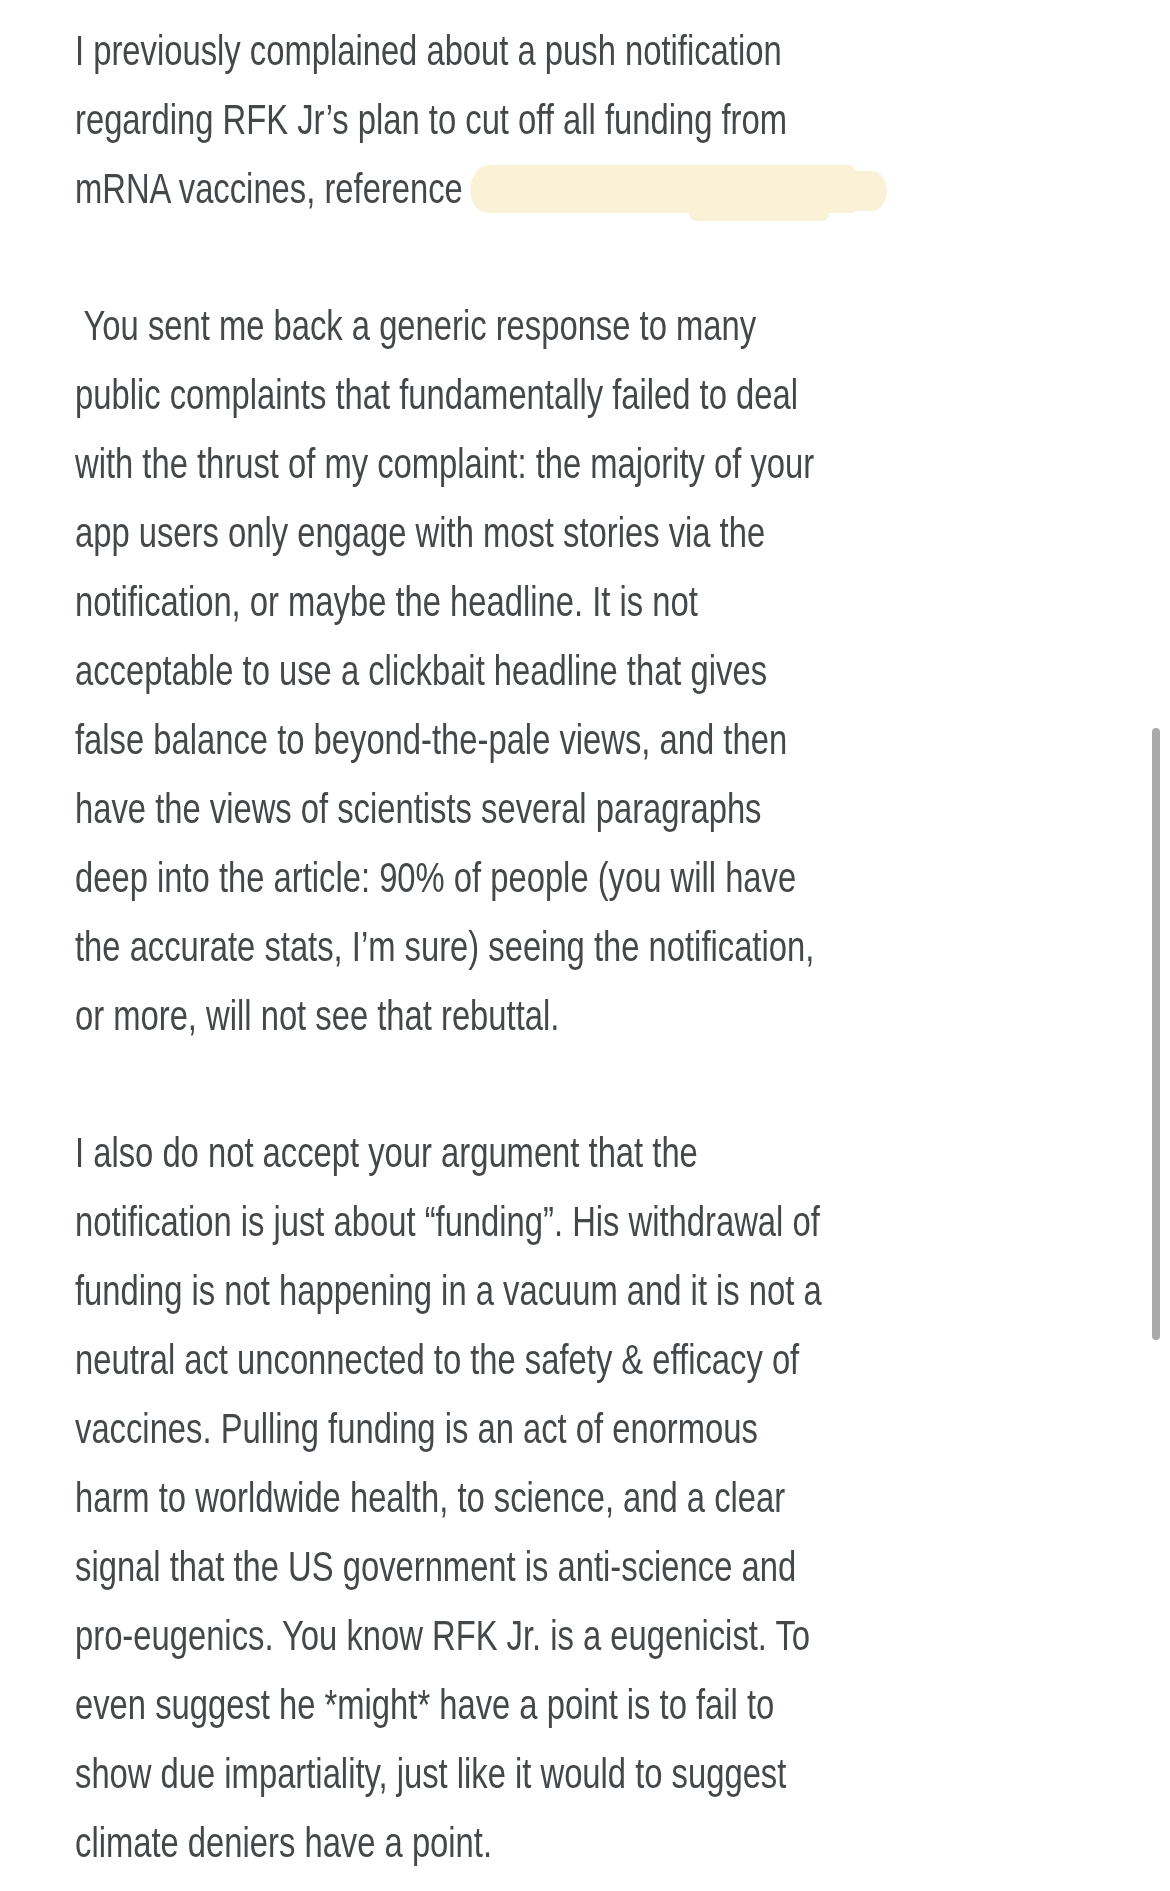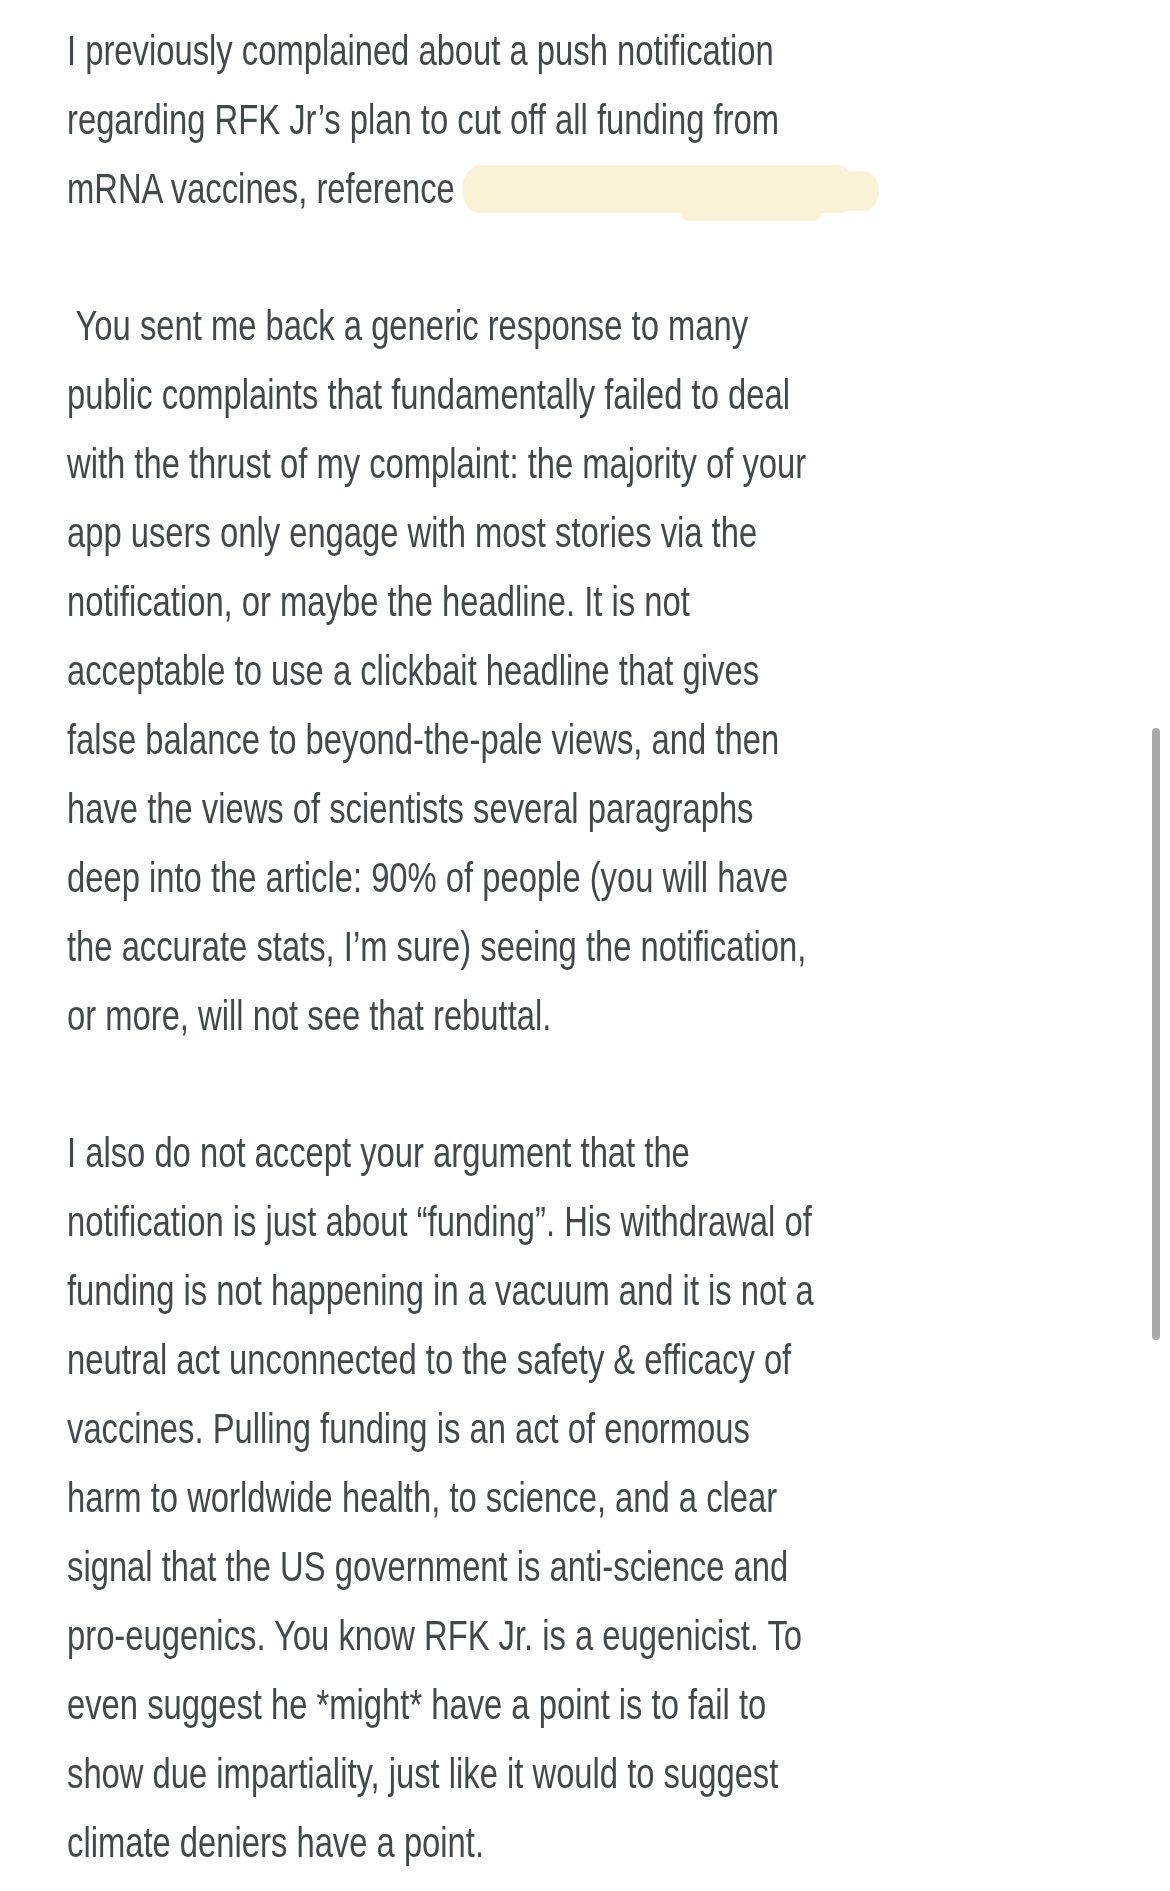--- a/index.html
+++ b/index.html
@@ -17,21 +17,21 @@
     width: 1170px;
     height: 1891px;
     padding: 16px 0 0 63px;
     box-sizing: border-box;
     font-family: "Liberation Sans", sans-serif;
     font-size: 42px;
     font-weight: 400;
     color: #45484b;
   }
   .paragraph {
-    margin: 0 0 68px 4px;
+    margin: 0 0 68px 12px;
   }
   .line {
     height: 69px;
     line-height: 69px;
     white-space: pre;
     transform: scaleX(0.78);
     transform-origin: 0 50%;
   }
   .redaction {
     position: relative;

